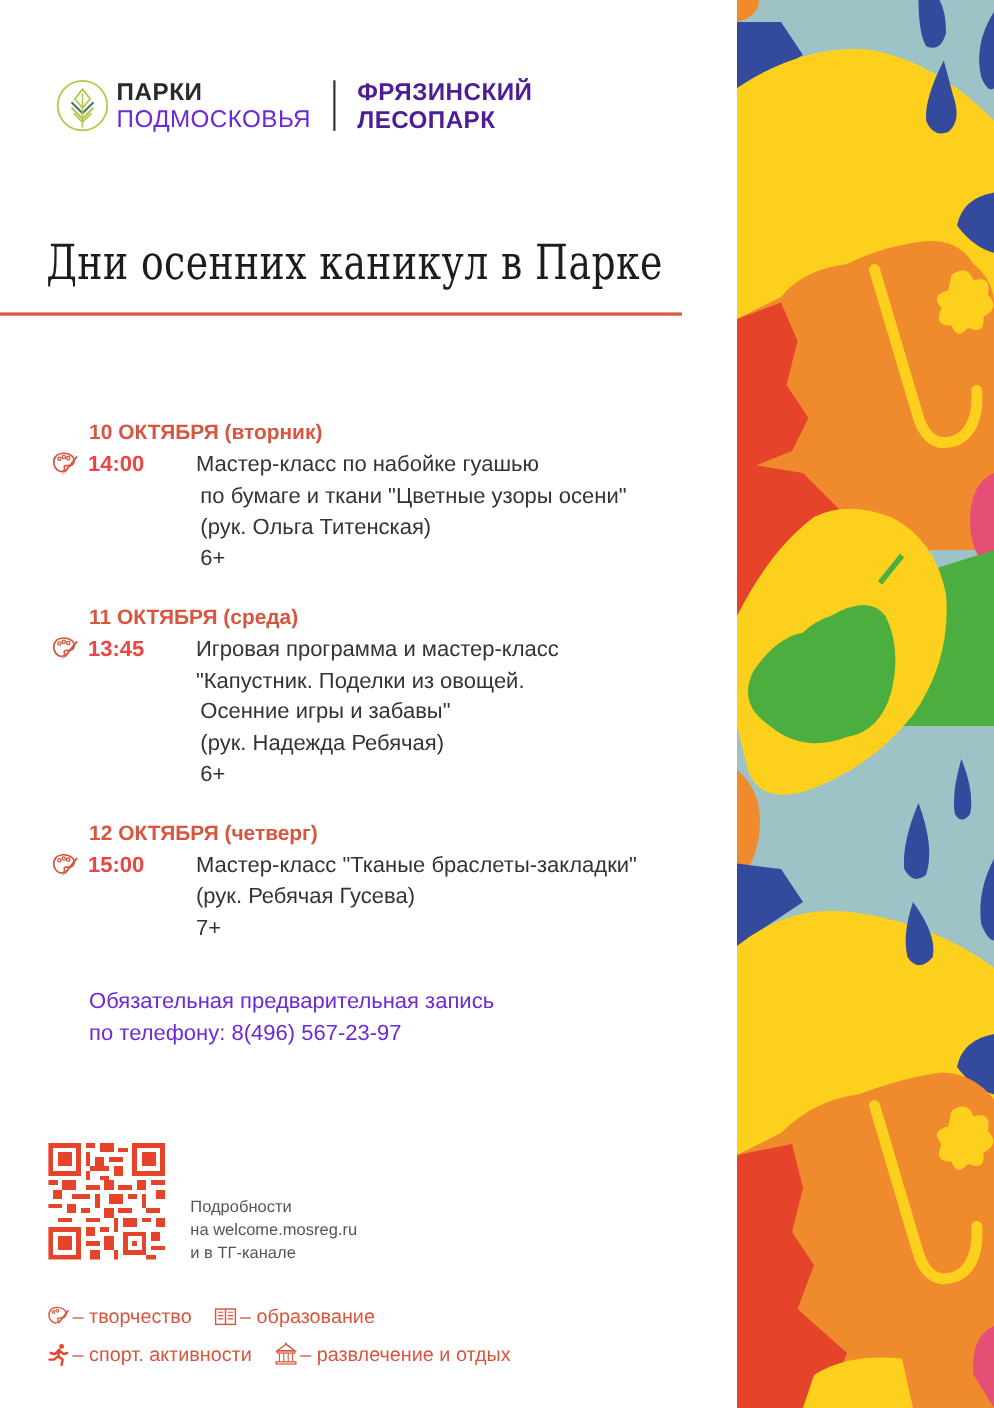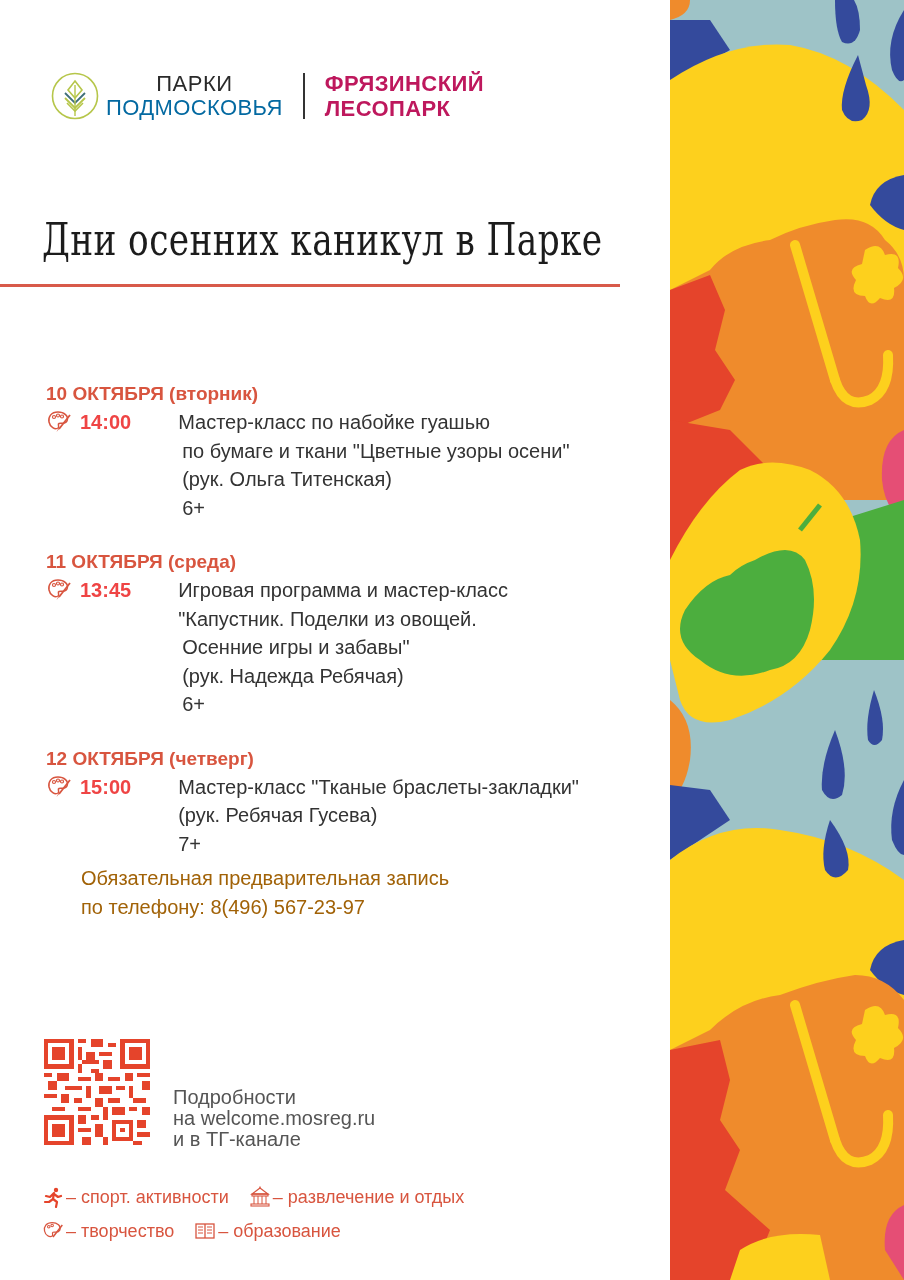--- a/index.html
+++ b/index.html
@@ -2,43 +2,43 @@
 <html><head>
 <meta charset="utf-8">
 <style>
   * { margin: 0; padding: 0; box-sizing: border-box; }
   html, body { width: 904px; height: 1280px; background: #ffffff; overflow: hidden; }
   body { position: relative; font-family: "Liberation Sans", "DejaVu Sans", sans-serif; color: #2b2b2b; }
 
   .header { position: absolute; left: 50px; top: 70px; height: 52px; display: flex; align-items: center; }
   .logo-mark { width: 50px; height: 50px; margin-right: 6px; }
   .brand { line-height: 1; }
-  .brand .b1 { font-size: 22px; font-weight: normal; letter-spacing: 0.5px; color: #2a2a2a; text-align: center; }
-  .brand .b2 { font-size: 22px; letter-spacing: 0.4px; color: #0369a1; margin-top: 2px; }
+  .brand .b1 { font-size: 22px; font-weight: bold; letter-spacing: 0.5px; color: #2a2a2a; }
+  .brand .b2 { font-size: 22px; letter-spacing: 0.4px; color: #6d28d9; margin-top: 2px; }
   .divider-v { width: 2px; height: 46px; background: #333; margin: 0 20px 0 20px; }
-  .park .p1, .park .p2 { font-size: 22px; font-weight: bold; letter-spacing: 0.4px; color: #be185d; line-height: 1; }
+  .park .p1, .park .p2 { font-size: 22px; font-weight: bold; letter-spacing: 0.4px; color: #4c1d95; line-height: 1; }
   .park .p2 { margin-top: 3px; }
 
   .title { position: absolute; left: 42px; top: 214px; font-family: "DejaVu Serif", "Liberation Serif", serif; font-size: 44px; color: #1c1c1c; transform: scaleX(0.78); transform-origin: left center; white-space: nowrap; letter-spacing: 0.5px; }
   .title-rule { position: absolute; left: 0; top: 284px; width: 620px; height: 3px; background: #d85a4a; }
 
   .schedule { position: absolute; left: 46px; top: 380px; width: 600px; }
   .day { margin-bottom: 26px; }
-  .day-head { font-size: 19px; font-weight: bold; color: #d8553f; line-height: 28px; }
+  .day-head { font-size: 19px; font-weight: bold; color: #d8553f; margin-left: 35px; line-height: 28px; }
   .event-row { display: flex; align-items: flex-start; }
   .event-icon { width: 26px; height: 26px; margin-right: 8px; margin-top: 1px; flex: none; }
   .time { font-size: 20px; font-weight: bold; color: #ef4444; line-height: 28px; margin-right: 7px; flex: none; }
   .desc { font-size: 20px; color: #333; line-height: 28.5px; margin-left: 40px; }
   .desc div { white-space: nowrap; }
   .indent { padding-left: 4px; }
 
-  .note { position: absolute; left: 81px; top: 864px; font-size: 20px; color: #a16207; line-height: 28.5px; }
+  .note { position: absolute; left: 81px; top: 896px; font-size: 20px; color: #6d28d9; line-height: 28.5px; }
 
   .qr { position: absolute; left: 44px; top: 1039px; width: 106px; height: 106px; }
-  .more { position: absolute; left: 173px; top: 1087px; font-size: 20px; color: #555; line-height: 21px; }
+  .more { position: absolute; left: 173px; top: 1087px; font-size: 15px; color: #555; line-height: 21px; }
 
   .legend { position: absolute; left: 42px; top: 1180px; font-size: 18px; color: #d8553f; line-height: 34px; }
   .legend-row { display: flex; align-items: center; white-space: nowrap; }
   .legend-item { display: inline-flex; align-items: center; margin-right: 20px; }
   .legend-item svg { width: 22px; height: 22px; margin-right: 2px; }
 
   .art { position: absolute; left: 670px; top: 0; width: 234px; height: 1280px; overflow: hidden; background: #9ec3c7; }
 </style>
 </head>
 <body>
@@ -200,62 +200,62 @@
 </svg>
 <div class="more">
   <div>Подробности</div>
   <div>на welcome.mosreg.ru</div>
   <div>и в ТГ-канале</div>
 </div>
 
 <div class="legend">
   <div class="legend-row">
     <span class="legend-item">
+      <svg viewBox="0 0 26 26">
+        <path d="M12 3 C5 3 2 8 3 13 C4 18 9 21 12 19 C14 17.5 11 15.5 13 14.5 C15.5 13.5 19 16 21 12 C23 7 18 3 12 3 Z" fill="none" stroke="#d8553f" stroke-width="1.5"></path>
+        <circle cx="8" cy="8" r="1.5" fill="none" stroke="#d8553f" stroke-width="1.2"></circle>
+        <circle cx="12" cy="6.5" r="1.5" fill="none" stroke="#d8553f" stroke-width="1.2"></circle>
+        <line x1="24" y1="6" x2="13" y2="20" stroke="#d8553f" stroke-width="1.8"></line>
+      </svg>
+      <span>– творчество</span>
+    </span>
+    <span class="legend-item">
+      <svg viewBox="0 0 22 22">
+        <rect x="2" y="4" width="18" height="14" fill="none" stroke="#d8553f" stroke-width="1.3"></rect>
+        <line x1="11" y1="4" x2="11" y2="18" stroke="#d8553f" stroke-width="1.3"></line>
+        <line x1="4" y1="7" x2="9" y2="7" stroke="#d8553f" stroke-width="1"></line>
+        <line x1="4" y1="10" x2="9" y2="10" stroke="#d8553f" stroke-width="1"></line>
+        <line x1="4" y1="13" x2="9" y2="13" stroke="#d8553f" stroke-width="1"></line>
+        <line x1="13" y1="7" x2="18" y2="7" stroke="#d8553f" stroke-width="1"></line>
+        <line x1="13" y1="10" x2="18" y2="10" stroke="#d8553f" stroke-width="1"></line>
+        <line x1="13" y1="13" x2="18" y2="13" stroke="#d8553f" stroke-width="1"></line>
+      </svg>
+      <span>– образование</span>
+    </span>
+  </div>
+  <div class="legend-row">
+    <span class="legend-item">
       <svg viewBox="0 0 22 22">
         <circle cx="14" cy="4" r="2.2" fill="#e5442b"></circle>
         <path d="M12 7 L8 11 L4 10 M12 7 L11 13 L15 16 L14 21 M11 13 L7 16 L3 16 M12 8 L16 11 L19 10" fill="none" stroke="#e5442b" stroke-width="2.2" stroke-linecap="round" stroke-linejoin="round"></path>
       </svg>
       <span>– спорт. активности</span>
     </span>
     <span class="legend-item">
       <svg viewBox="0 0 22 22">
         <path d="M11 2 L3 8 L19 8 Z" fill="none" stroke="#d8553f" stroke-width="1.3"></path>
         <line x1="11" y1="0.5" x2="11" y2="2" stroke="#d8553f" stroke-width="1.3"></line>
         <rect x="3" y="8" width="16" height="2" fill="none" stroke="#d8553f" stroke-width="1.1"></rect>
         <line x1="5" y1="10" x2="5" y2="18" stroke="#d8553f" stroke-width="1"></line>
         <line x1="9" y1="10" x2="9" y2="18" stroke="#d8553f" stroke-width="1"></line>
         <line x1="13" y1="10" x2="13" y2="18" stroke="#d8553f" stroke-width="1"></line>
         <line x1="17" y1="10" x2="17" y2="18" stroke="#d8553f" stroke-width="1"></line>
         <rect x="2" y="18" width="18" height="2" fill="none" stroke="#d8553f" stroke-width="1.1"></rect>
       </svg>
       <span>– развлечение и отдых</span>
-    </span>
-  </div>
-  <div class="legend-row">
-    <span class="legend-item">
-      <svg viewBox="0 0 26 26">
-        <path d="M12 3 C5 3 2 8 3 13 C4 18 9 21 12 19 C14 17.5 11 15.5 13 14.5 C15.5 13.5 19 16 21 12 C23 7 18 3 12 3 Z" fill="none" stroke="#d8553f" stroke-width="1.5"></path>
-        <circle cx="8" cy="8" r="1.5" fill="none" stroke="#d8553f" stroke-width="1.2"></circle>
-        <circle cx="12" cy="6.5" r="1.5" fill="none" stroke="#d8553f" stroke-width="1.2"></circle>
-        <line x1="24" y1="6" x2="13" y2="20" stroke="#d8553f" stroke-width="1.8"></line>
-      </svg>
-      <span>– творчество</span>
-    </span>
-    <span class="legend-item">
-      <svg viewBox="0 0 22 22">
-        <rect x="2" y="4" width="18" height="14" fill="none" stroke="#d8553f" stroke-width="1.3"></rect>
-        <line x1="11" y1="4" x2="11" y2="18" stroke="#d8553f" stroke-width="1.3"></line>
-        <line x1="4" y1="7" x2="9" y2="7" stroke="#d8553f" stroke-width="1"></line>
-        <line x1="4" y1="10" x2="9" y2="10" stroke="#d8553f" stroke-width="1"></line>
-        <line x1="4" y1="13" x2="9" y2="13" stroke="#d8553f" stroke-width="1"></line>
-        <line x1="13" y1="7" x2="18" y2="7" stroke="#d8553f" stroke-width="1"></line>
-        <line x1="13" y1="10" x2="18" y2="10" stroke="#d8553f" stroke-width="1"></line>
-        <line x1="13" y1="13" x2="18" y2="13" stroke="#d8553f" stroke-width="1"></line>
-      </svg>
-      <span>– образование</span>
     </span>
   </div>
 </div>
 
 <svg class="art" viewBox="0 0 234 1280" preserveAspectRatio="none">
   <rect x="0" y="0" width="234" height="1280" fill="#9ec3c7"></rect>
 
   <path d="M0 0 L20 0 Q20 15 0 20 Z" fill="#ef8b2c"></path>
   <path d="M0 20 L40 20 L60 50 L0 85 Z" fill="#344a9c"></path>
   <path d="M165 0 Q165 30 172 42 Q185 48 190 30 Q190 10 184 0 Z" fill="#344a9c"></path>

